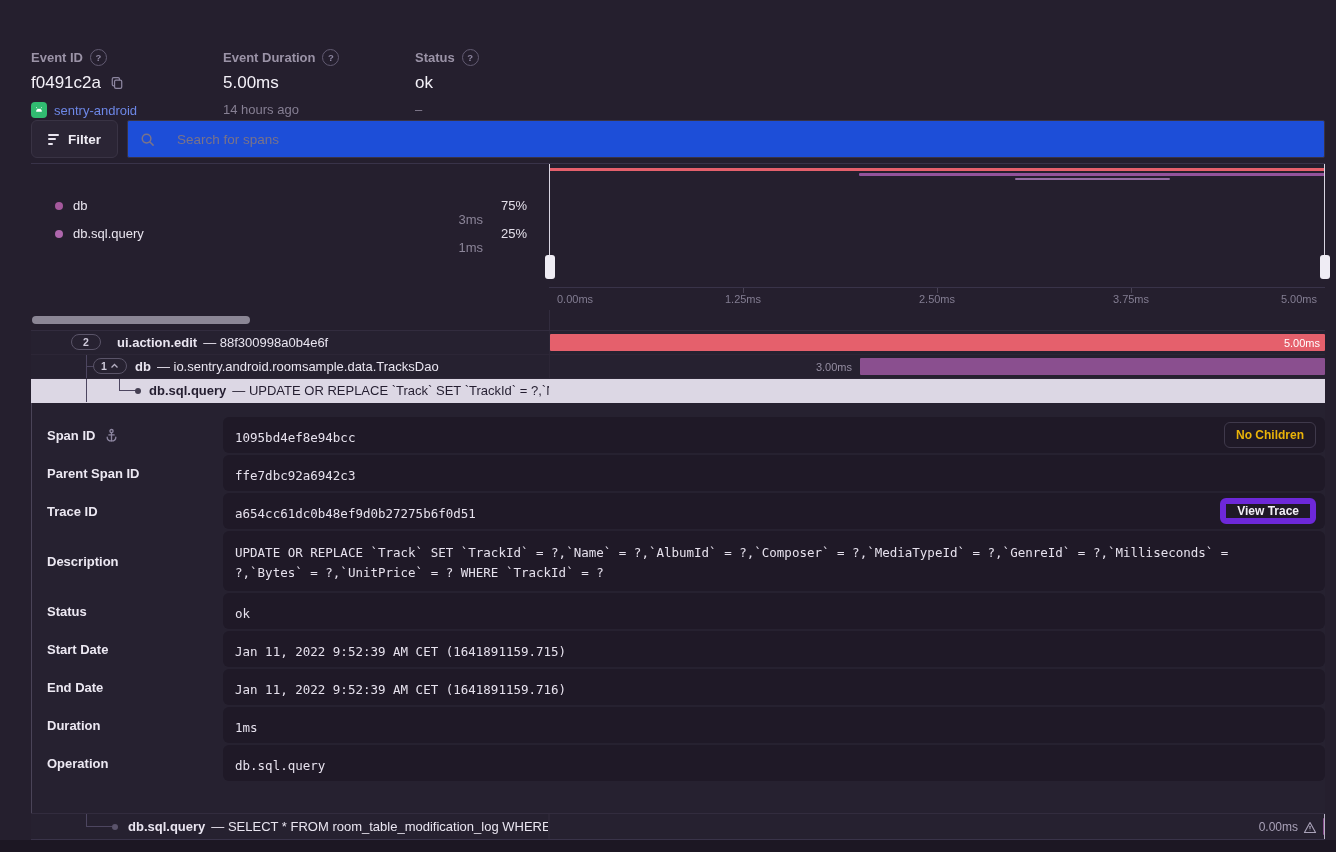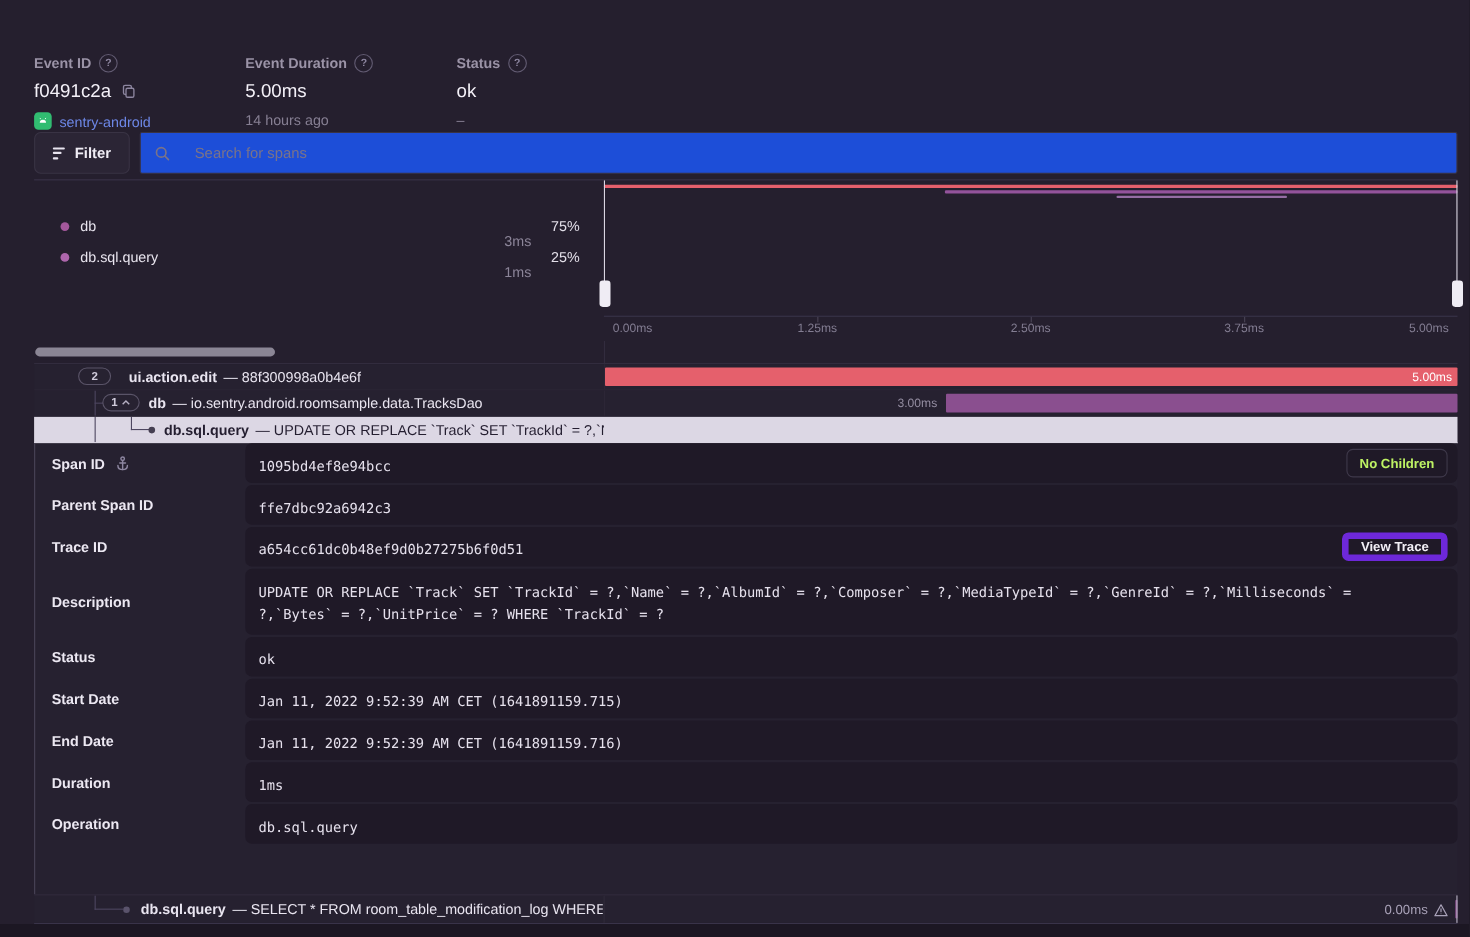--- a/index.html
+++ b/index.html
@@ -79,30 +79,30 @@
   .r3-elh{left:88px;top:11px;width:18px;height:1px;}
   .r3-dot{left:104px;top:9px;width:6px;height:6px;border-radius:50%;background:#453f52;}
   .t1{margin-left:86px}.t2{margin-left:104px}.t3{margin-left:118px}
   .bar{position:absolute;top:3px;bottom:3px;border-radius:1px;}
   .bar-inner-label{position:absolute;right:5px;top:0;line-height:18px;font-size:11px;color:#ffffff;}
   .bar-label{position:absolute;top:0;line-height:24px;font-size:11px;}
   .lbl-r2{right:calc(60% + 8px);color:#948da1;}
   .lbl-r3{right:calc(40% + 8px);color:#2b2536;}
 
   
-  .details{position:relative;height:410px;box-sizing:border-box;border-left:1px solid #4a4458;background:#262130;}
+  .details{position:relative;height:410px;box-sizing:border-box;border-left:1px solid #4a4458;padding-top:14px;background:#262130;}
   .detail-row{display:flex;margin-bottom:2px;}
   .detail-label{width:191px;box-sizing:border-box;padding-left:15px;display:flex;align-items:center;gap:9px;
                 font-size:13px;font-weight:700;color:#ece8f2;}
   .detail-value{flex:1;min-height:36px;box-sizing:border-box;background:#1f1927;border-radius:6px;display:flex;align-items:flex-end;
                 padding:8px 12px;font-family:"DejaVu Sans Mono","Liberation Mono",monospace;font-size:12.5px;color:#e6e1ed;position:relative;}
   .detail-value.multiline{line-height:1.6;min-height:60px;padding-right:24px;}
   .value-btn{position:absolute;right:9px;top:50%;transform:translateY(-50%);height:26px;padding:0 11px;border-radius:6px;
              font-family:"Liberation Sans",sans-serif;font-size:12px;font-weight:700;display:flex;align-items:center;background:transparent;cursor:pointer;}
-  .btn-disabled{color:#bef264;border:1px solid #3f394b;}
+  .btn-disabled{color:#eab308;border:1px solid #3f394b;}
   .btn-primary{color:#f2eff6;border:6px solid #6d28d9;}
 
   
   .bottom-row{position:relative;display:flex;height:26px;box-sizing:border-box;background:#262130;border-top:1px solid #322c3e;cursor:pointer;}
   .bottom-row .name-region{border-right:1px solid #2c2636;box-sizing:border-box;}
   .br-elv{left:55px;top:0;width:1px;height:13px;}
   .br-elh{left:55px;top:12px;width:26px;height:1px;}
   .br-dot{left:81px;top:10px;width:6px;height:6px;border-radius:50%;background:#5a536b;position:absolute;}
   .tb{margin-left:97px}
   .br-duration{position:absolute;right:8px;top:0;height:26px;display:flex;align-items:center;gap:5px;font-size:12px;color:#a9a2b8;}

